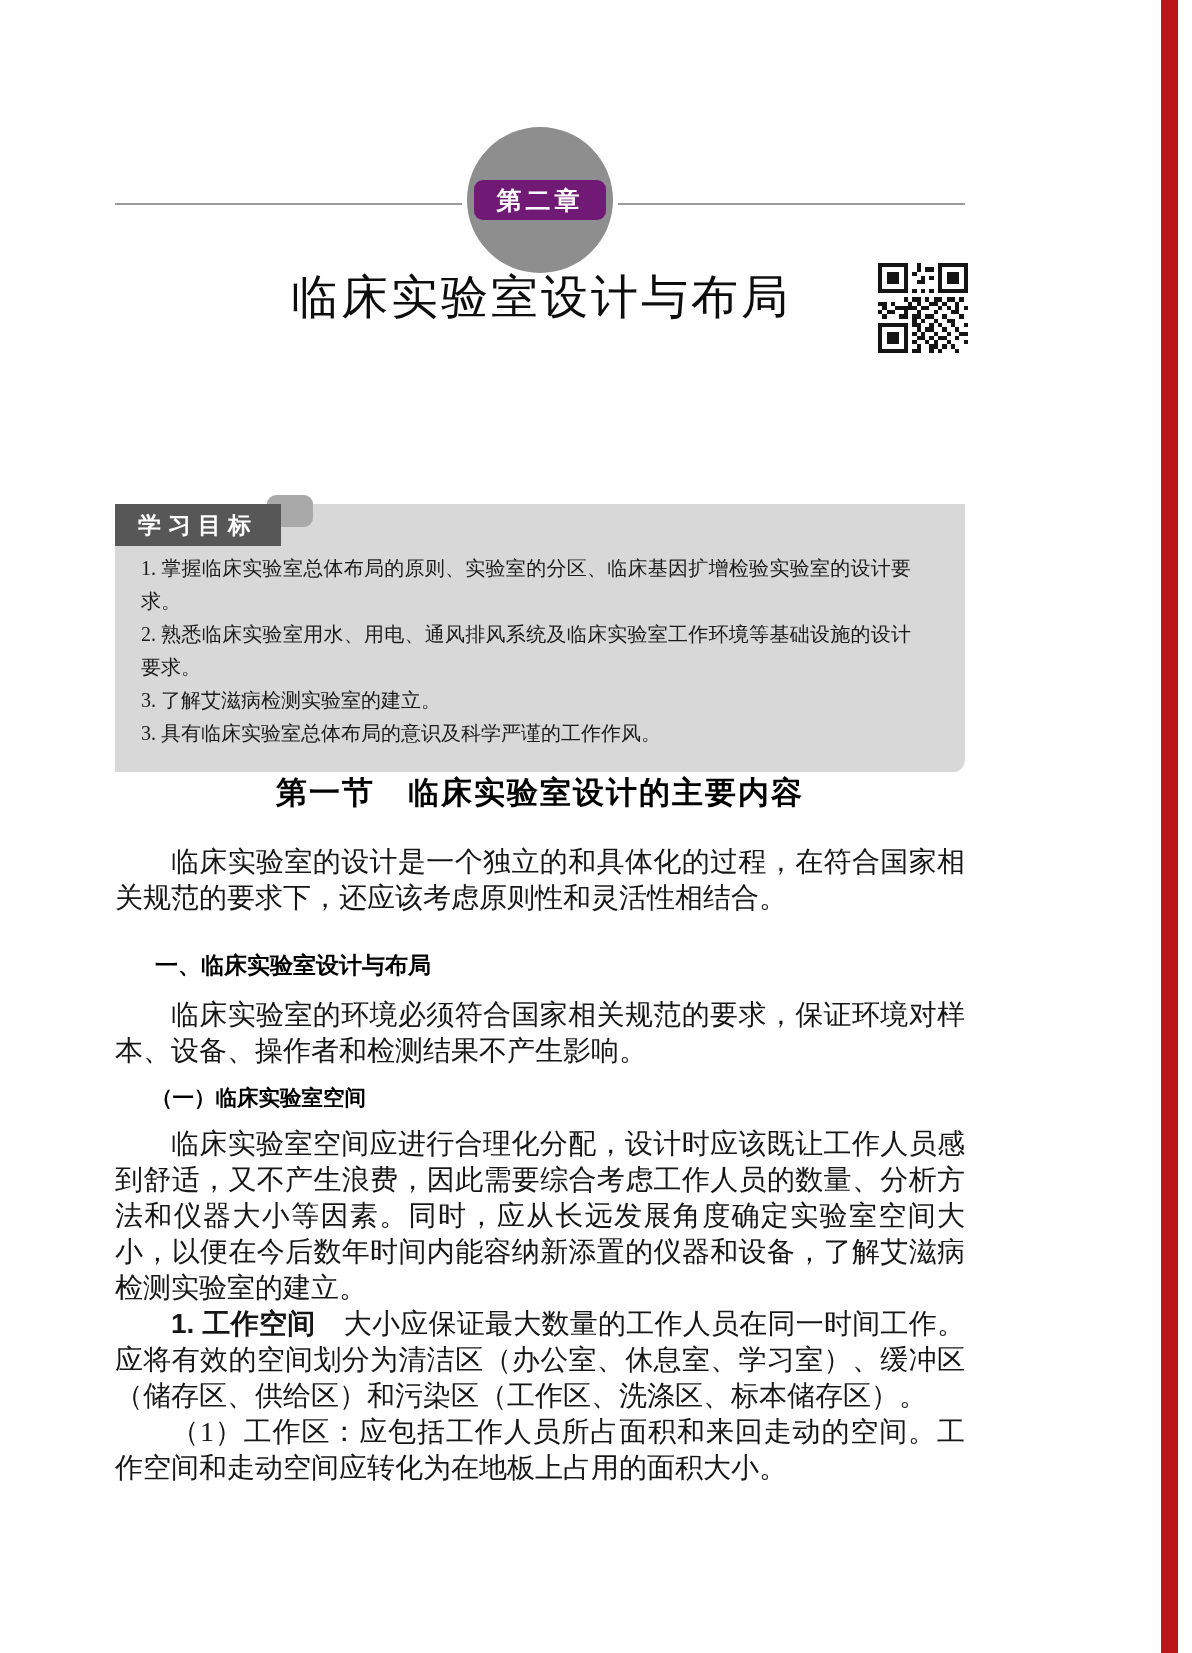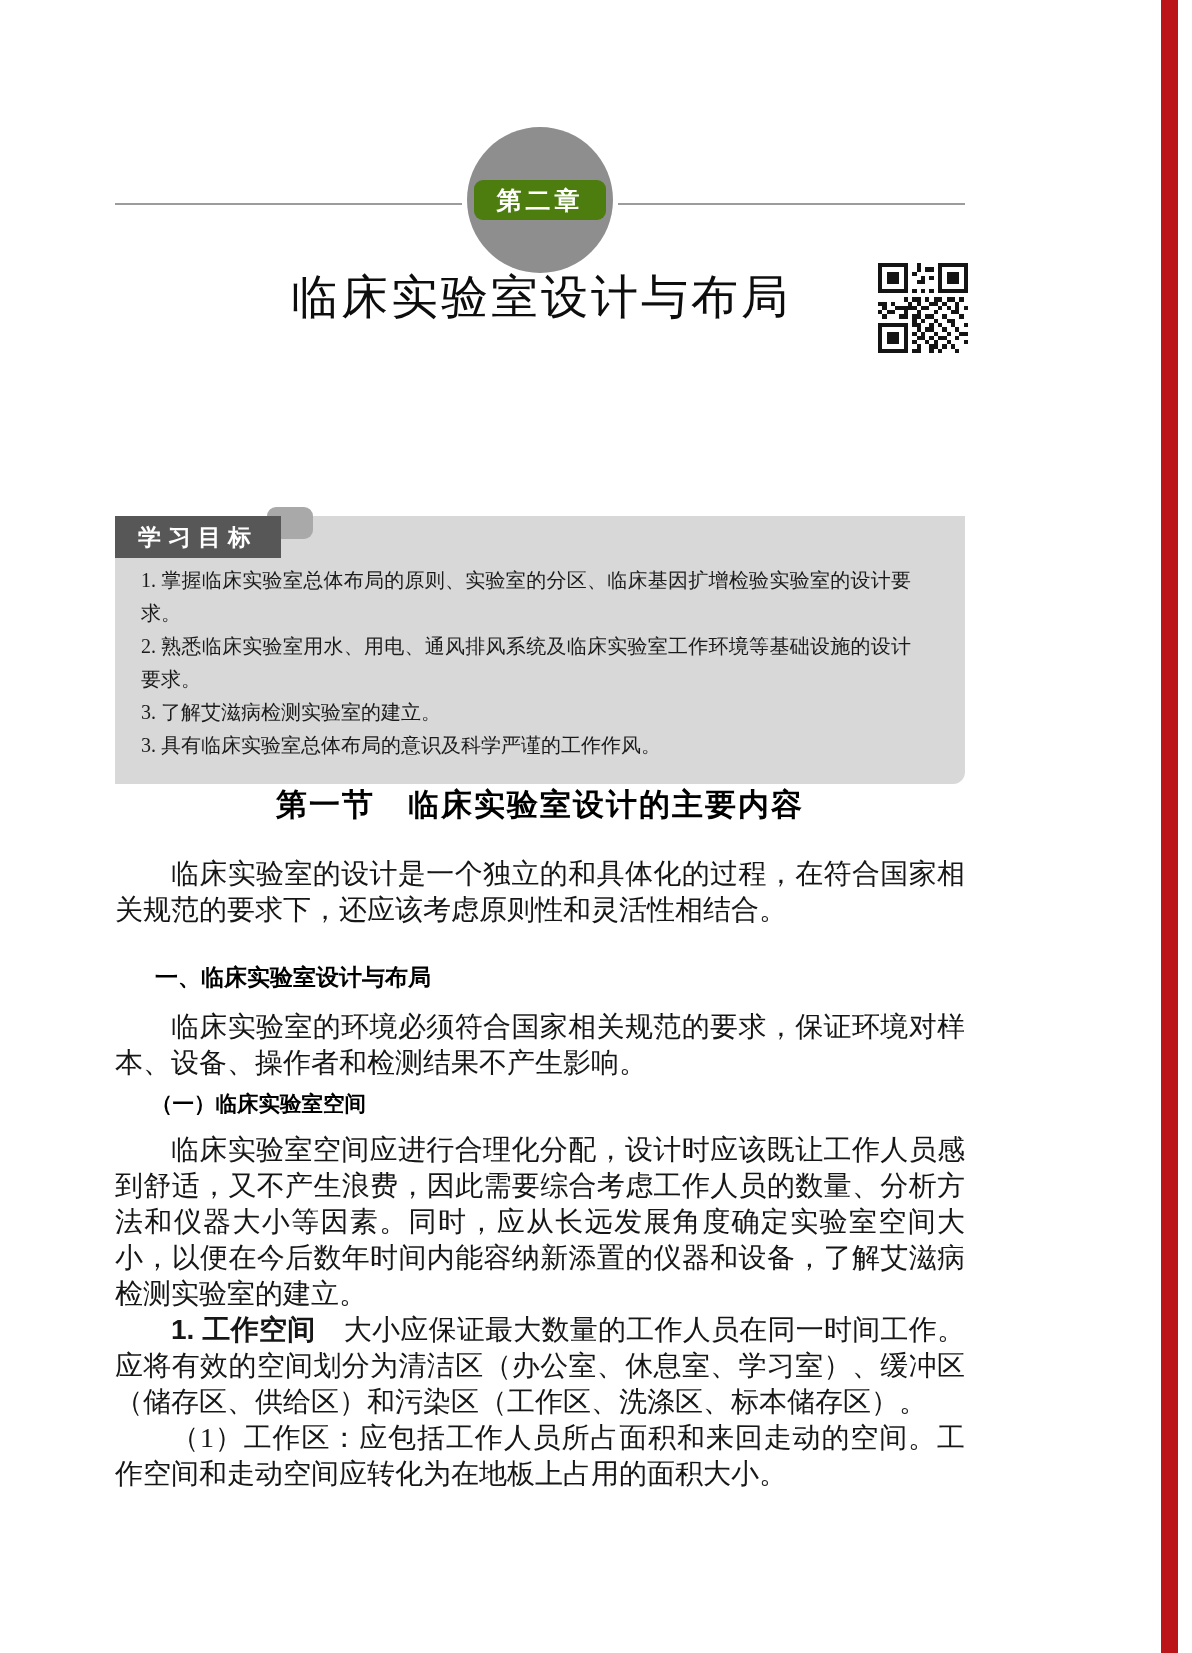--- a/index.html
+++ b/index.html
@@ -16,34 +16,34 @@
   .rule { position:absolute; top:203px; width:347px; height:0; border-top:2px solid #9c9c9c; }
   .rule-left  { left:115px; }
   .rule-right { left:618px; }
   .badge-circle {
     position:absolute; left:467px; top:127px; width:146px; height:146px;
     border-radius:50%; background:#8e8e8e;
   }
   .badge-ribbon {
     position:absolute; left:50%; top:50%; transform:translate(-50%,-50%);
     min-width:132px; height:40px; padding:0 12px;
-    background:#4d7c0f; border-radius:9px;
+    background:#701a75; border-radius:9px;
     display:flex; align-items:center; justify-content:center;
     color:#ffffff; font-family:"Liberation Sans", sans-serif;
     font-weight:bold; font-size:25px; letter-spacing:4px; white-space:nowrap;
   }
   .chapter-title {
     position:absolute; left:291px; top:266px;
     font-family:"Liberation Sans", sans-serif; font-weight:normal;
     font-size:47px; letter-spacing:3px; color:#0d0d0d; white-space:nowrap;
   }
   .qr { position:absolute; left:878px; top:263px; width:90px; height:90px; }
 
   
-  .content { position:absolute; left:115px; top:16px; width:850px; }
+  .content { position:absolute; left:115px; top:4px; width:850px; }
 
   
   .objectives {
     position:relative; margin-top:500px; background:#d8d8d8;
     border-radius:0 0 12px 0; padding:48px 54px 22px 26px;
   }
   .obj-tab {
     position:absolute; top:-9px; left:152px; width:46px; height:32px;
     background:#a9a9a9; border-radius:9px; z-index:1;
   }
@@ -63,21 +63,21 @@
     font-size:31px; letter-spacing:2px; color:#000000; white-space:nowrap;
   }
   p.body { font-size:28px; line-height:36px; text-align:justify; color:#161616; }
   p.indent { text-indent:2em; }
   .intro { margin-top:30px; }
   .h-level1 {
     margin-top:34px; margin-bottom:16px; padding-left:40px;
     font-family:"Liberation Sans", sans-serif; font-weight:bold; font-size:23px; color:#000;
   }
   .h-level2 {
-    margin-top:8px; margin-bottom:14px; padding-left:36px;
+    margin-top:14px; margin-bottom:14px; padding-left:36px;
     font-family:"Liberation Sans", sans-serif; font-weight:bold; font-size:21.5px; color:#000;
   }
   .bold-lead { font-weight:bold; font-family:"Liberation Sans", sans-serif; }
 </style>
 </head>
 <body>
 
 <div class="page">
 
   <div class="accent-edge"></div>

